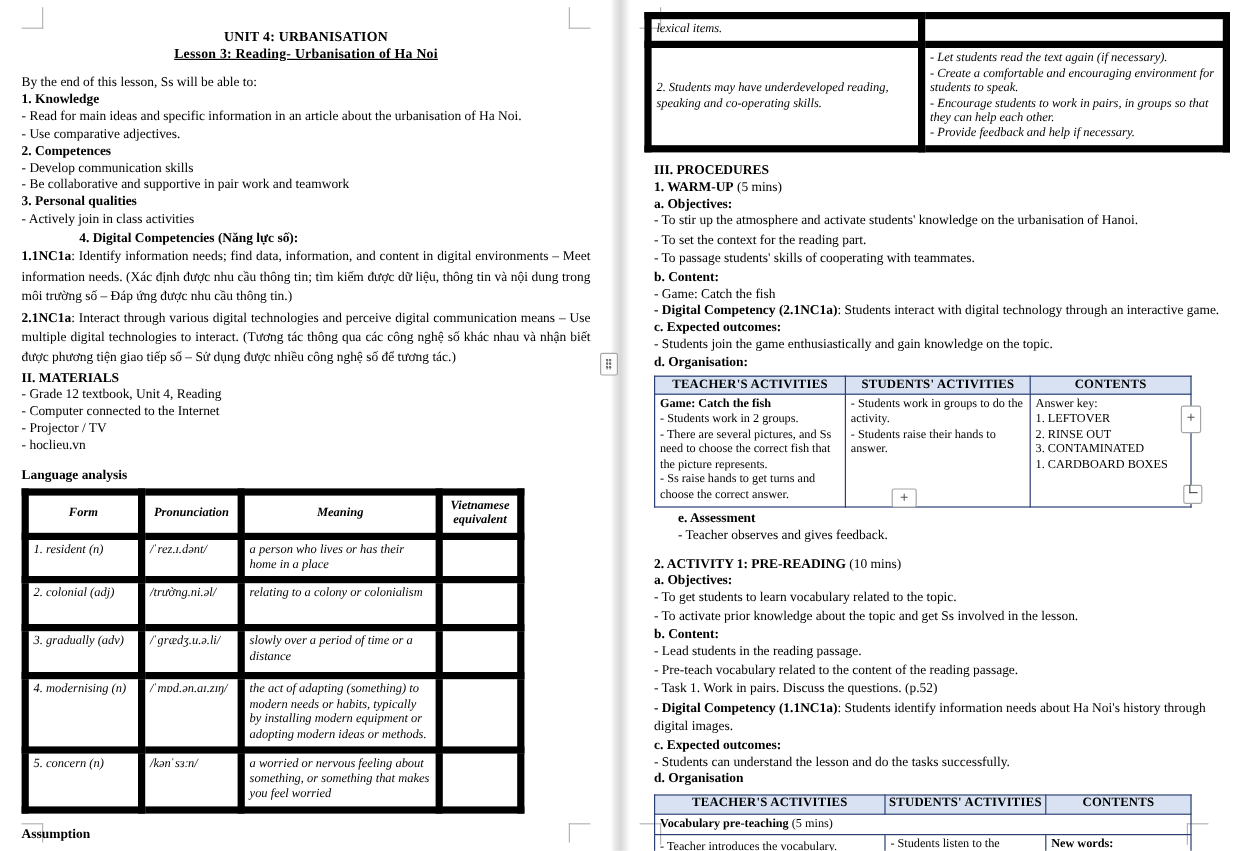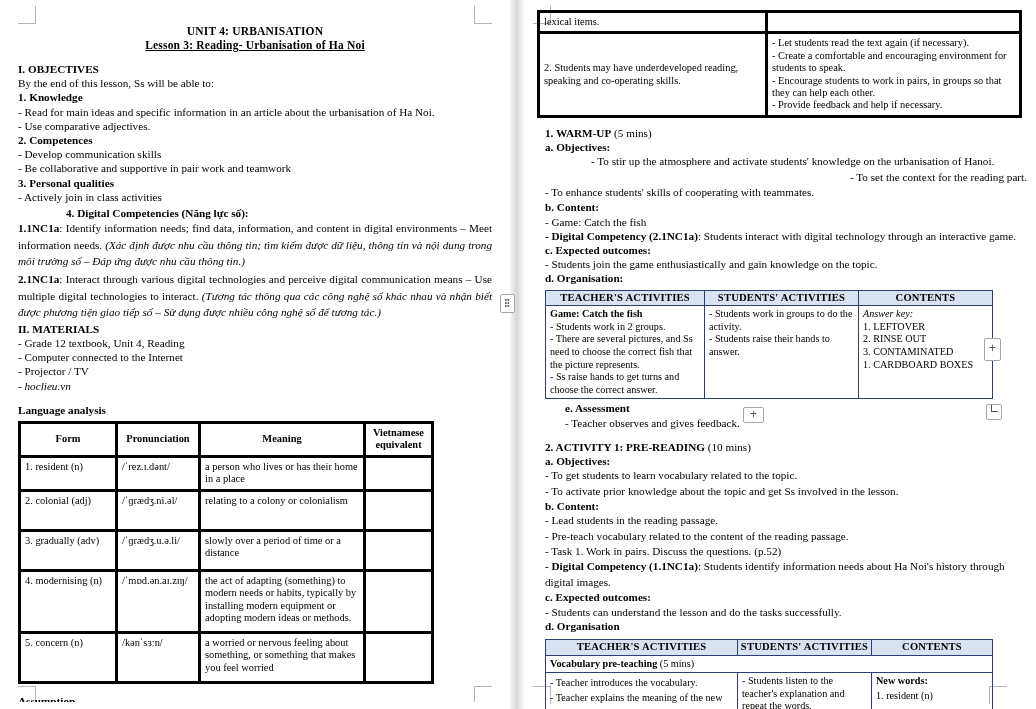--- a/index.html
+++ b/index.html
@@ -90,47 +90,48 @@
     font-size: 11.2px;
     line-height: 14.2px;
     margin: 0;
   }
   .line {
     font-size: 11.2px;
     line-height: 14.2px;
     margin: 0;
   }
   .bold { font-weight: bold; }
-  .ital { font-style: italic; }
+  .ital { }
 
   .para-just {
     font-size: 11.2px;
     line-height: 16.6px;
     margin: 0 0 1px 0;
     text-align: justify;
   }
 
   .spacer4 { height: 4px; }
   .spacer6 { height: 6px; }
   .spacer8 { height: 8px; }
   .spacer10 { height: 10px; }
 
   
   table.blk {
     border-collapse: collapse;
     font-size: 10.4px;
     table-layout: fixed;
   }
   table.blk td, table.blk th {
-    border: 3px solid #000000;
+    border: 6px solid #000000;
     padding: 3px 4px;
     vertical-align: top;
     line-height: 12.4px;
     font-weight: normal;
     text-align: left;
+    font-style: italic;
   }
   table.blk th {
     text-align: center;
     font-weight: bold;
     vertical-align: middle;
   }
   td.ctr { text-align: center; }
 
   
   table.proc {
@@ -206,21 +207,20 @@
     <div class="crop tl" style="left:18px;top:6px;"></div>
     <div class="crop tr" style="left:474px;top:6px;"></div>
     <div class="crop bl" style="left:18px;top:686px;"></div>
     <div class="crop br" style="left:474px;top:686px;"></div>
 
     <div class="page-body-left">
 
       <h1 class="doc-title">UNIT 4: URBANISATION</h1>
       <div class="doc-subtitle">Lesson 3: Reading- Urbanisation of Ha Noi</div>
 
-      <div class="sec-head">I. OBJECTIVES</div>
       <div class="line">By the end of this lesson, Ss will be able to:</div>
 
       <div class="sec-head">1. Knowledge</div>
       <div class="line">- Read for main ideas and specific information in an article about the urbanisation of Ha Noi.</div>
       <div class="line">- Use comparative adjectives.</div>
 
       <div class="sec-head">2. Competences</div>
       <div class="line">- Develop communication skills</div>
       <div class="line">- Be collaborative and supportive in pair work and teamwork</div>
 
@@ -261,21 +261,21 @@
         </thead>
         <tbody>
           <tr style="height:34px;">
             <td>1. resident (n)</td>
             <td class="ctr">/ˈrez.ɪ.dənt/</td>
             <td>a person who lives or has their home in a place</td>
             <td></td>
           </tr>
           <tr style="height:40px;">
             <td>2. colonial (adj)</td>
-            <td class="ctr">/ˈɡrædʒ.ni.əl/</td>
+            <td class="ctr">/trường.ni.əl/</td>
             <td>relating to a colony or colonialism</td>
             <td></td>
           </tr>
           <tr style="height:40px;">
             <td>3. gradually (adv)</td>
             <td class="ctr">/ˈɡrædʒ.u.ə.li/</td>
             <td>slowly over a period of time or a distance</td>
             <td></td>
           </tr>
           <tr style="height:62px;margin-top:10px;">
@@ -329,29 +329,30 @@
               <div>- Encourage students to work in pairs, in groups so that they can help each other.</div>
               <div>- Provide feedback and help if necessary.</div>
             </td>
           </tr>
         </tbody>
       </table>
 
       <div class="spacer8"></div>
 
       <div style="padding-left:8px;">
+        <div class="sec-head">III. PROCEDURES</div>
 
         <div class="line">
           <span class="bold">1. WARM-UP</span>
           <span>(5 mins)</span>
         </div>
         <div class="sec-head">a. Objectives:</div>
-        <div class="line" style="line-height:15.4px;margin-left:46px;">- To stir up the atmosphere and activate students' knowledge on the urbanisation of Hanoi.</div>
-        <div class="line" style="line-height:15.4px;text-align:right;">- To set the context for the reading part.</div>
-        <div class="line" style="line-height:15.4px;">- To enhance students' skills of cooperating with teammates.</div>
+        <div class="line" style="line-height:15.4px;">- To stir up the atmosphere and activate students' knowledge on the urbanisation of Hanoi.</div>
+        <div class="line" style="line-height:15.4px;">- To set the context for the reading part.</div>
+        <div class="line" style="line-height:15.4px;">- To passage students' skills of cooperating with teammates.</div>
         <div class="sec-head">b. Content:</div>
         <div class="line">- Game: Catch the fish</div>
         <div class="line">
           <span class="bold">- Digital Competency (2.1NC1a)</span><span>: Students interact with digital technology through an interactive game.</span>
         </div>
         <div class="sec-head">c. Expected outcomes:</div>
         <div class="line">- Students join the game enthusiastically and gain knowledge on the topic.</div>
         <div class="sec-head">d. Organisation:</div>
       </div>
 

